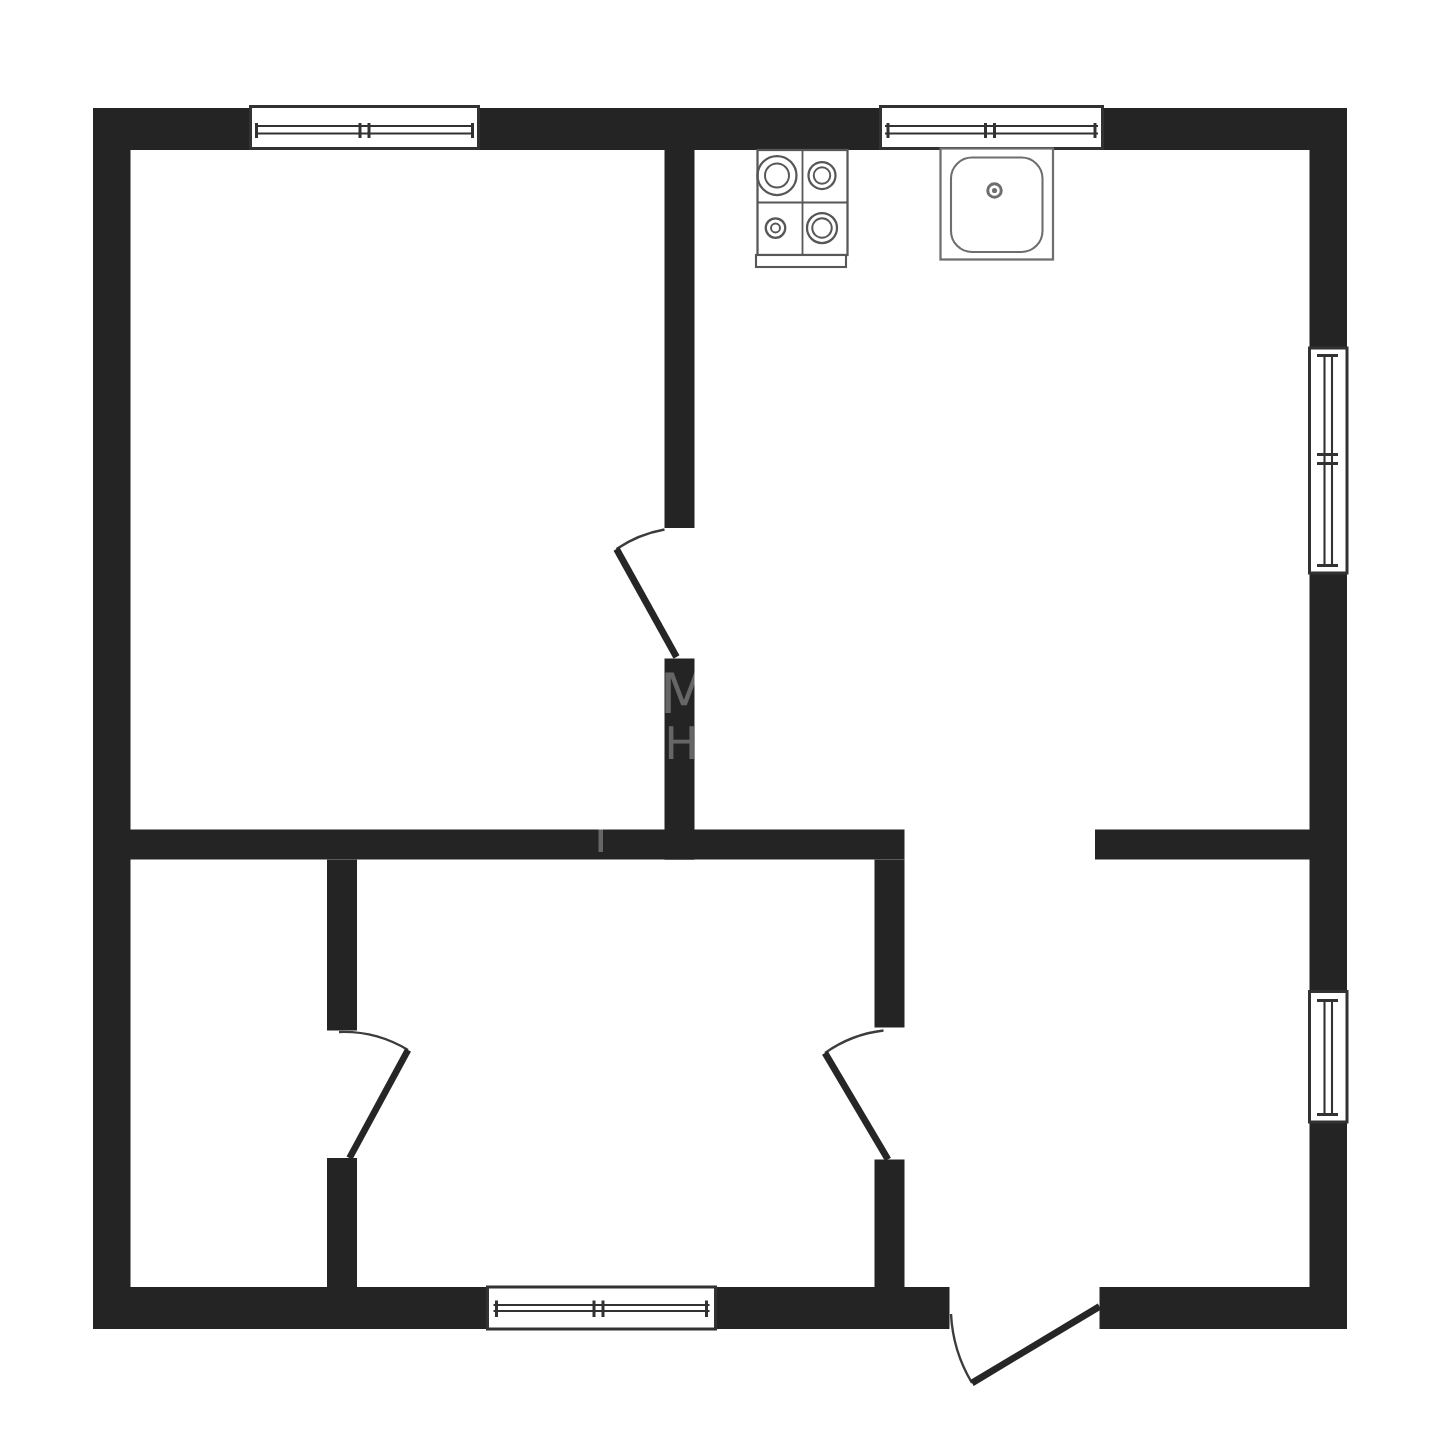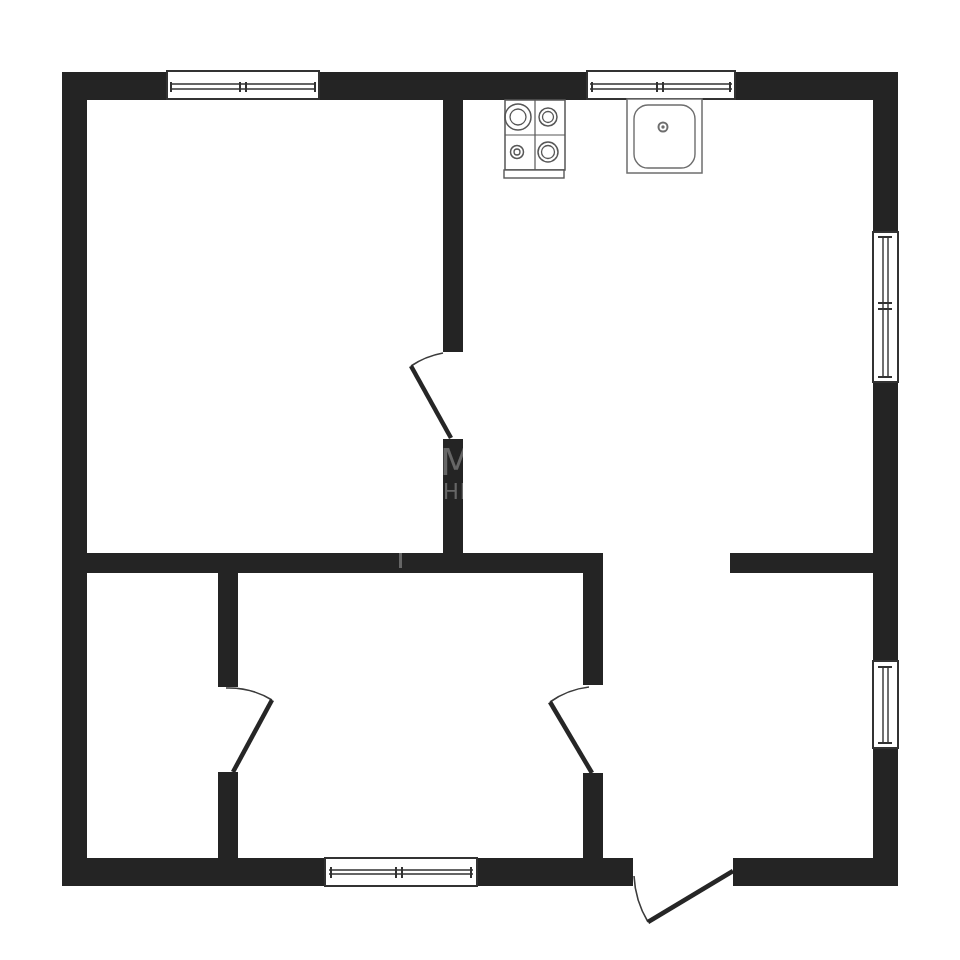--- a/index.html
+++ b/index.html
@@ -104,16 +104,16 @@
       </g>
       <g>
         <rect x="627" y="99" width="75" height="74" fill="#ffffff" stroke="#6e6e6e" stroke-width="1.5"></rect>
         <rect x="634" y="105" width="61" height="63" rx="14" ry="14" fill="#ffffff" stroke="#6e6e6e" stroke-width="1.4"></rect>
         <circle cx="663" cy="127" r="4.5" fill="#ffffff" stroke="#6e6e6e" stroke-width="2"></circle>
         <circle cx="663" cy="127" r="1.7" fill="#6e6e6e"></circle>
       </g>
     </svg>
   <div class="wm-layer">
     <div class="wm-text" style="left: 440px; top: 444px; font-size: 37px; color: rgba(255, 255, 255, 0.3);">М</div>
-    <div class="wm-text" style="left: 443px; top: 482px; font-size: 21px; color: rgba(255, 255, 255, 0.3);">НЕ</div>
+    <div class="wm-text" style="left: 443px; top: 482px; font-size: 30px; color: rgba(255, 255, 255, 0.3);">НЕ</div>
     <div class="wm-mark" style="left: 399px; top: 551px; width: 3px; height: 17px; background: rgba(255, 255, 255, 0.3);"></div>
   </div>
 </div>
 
 </body></html>

